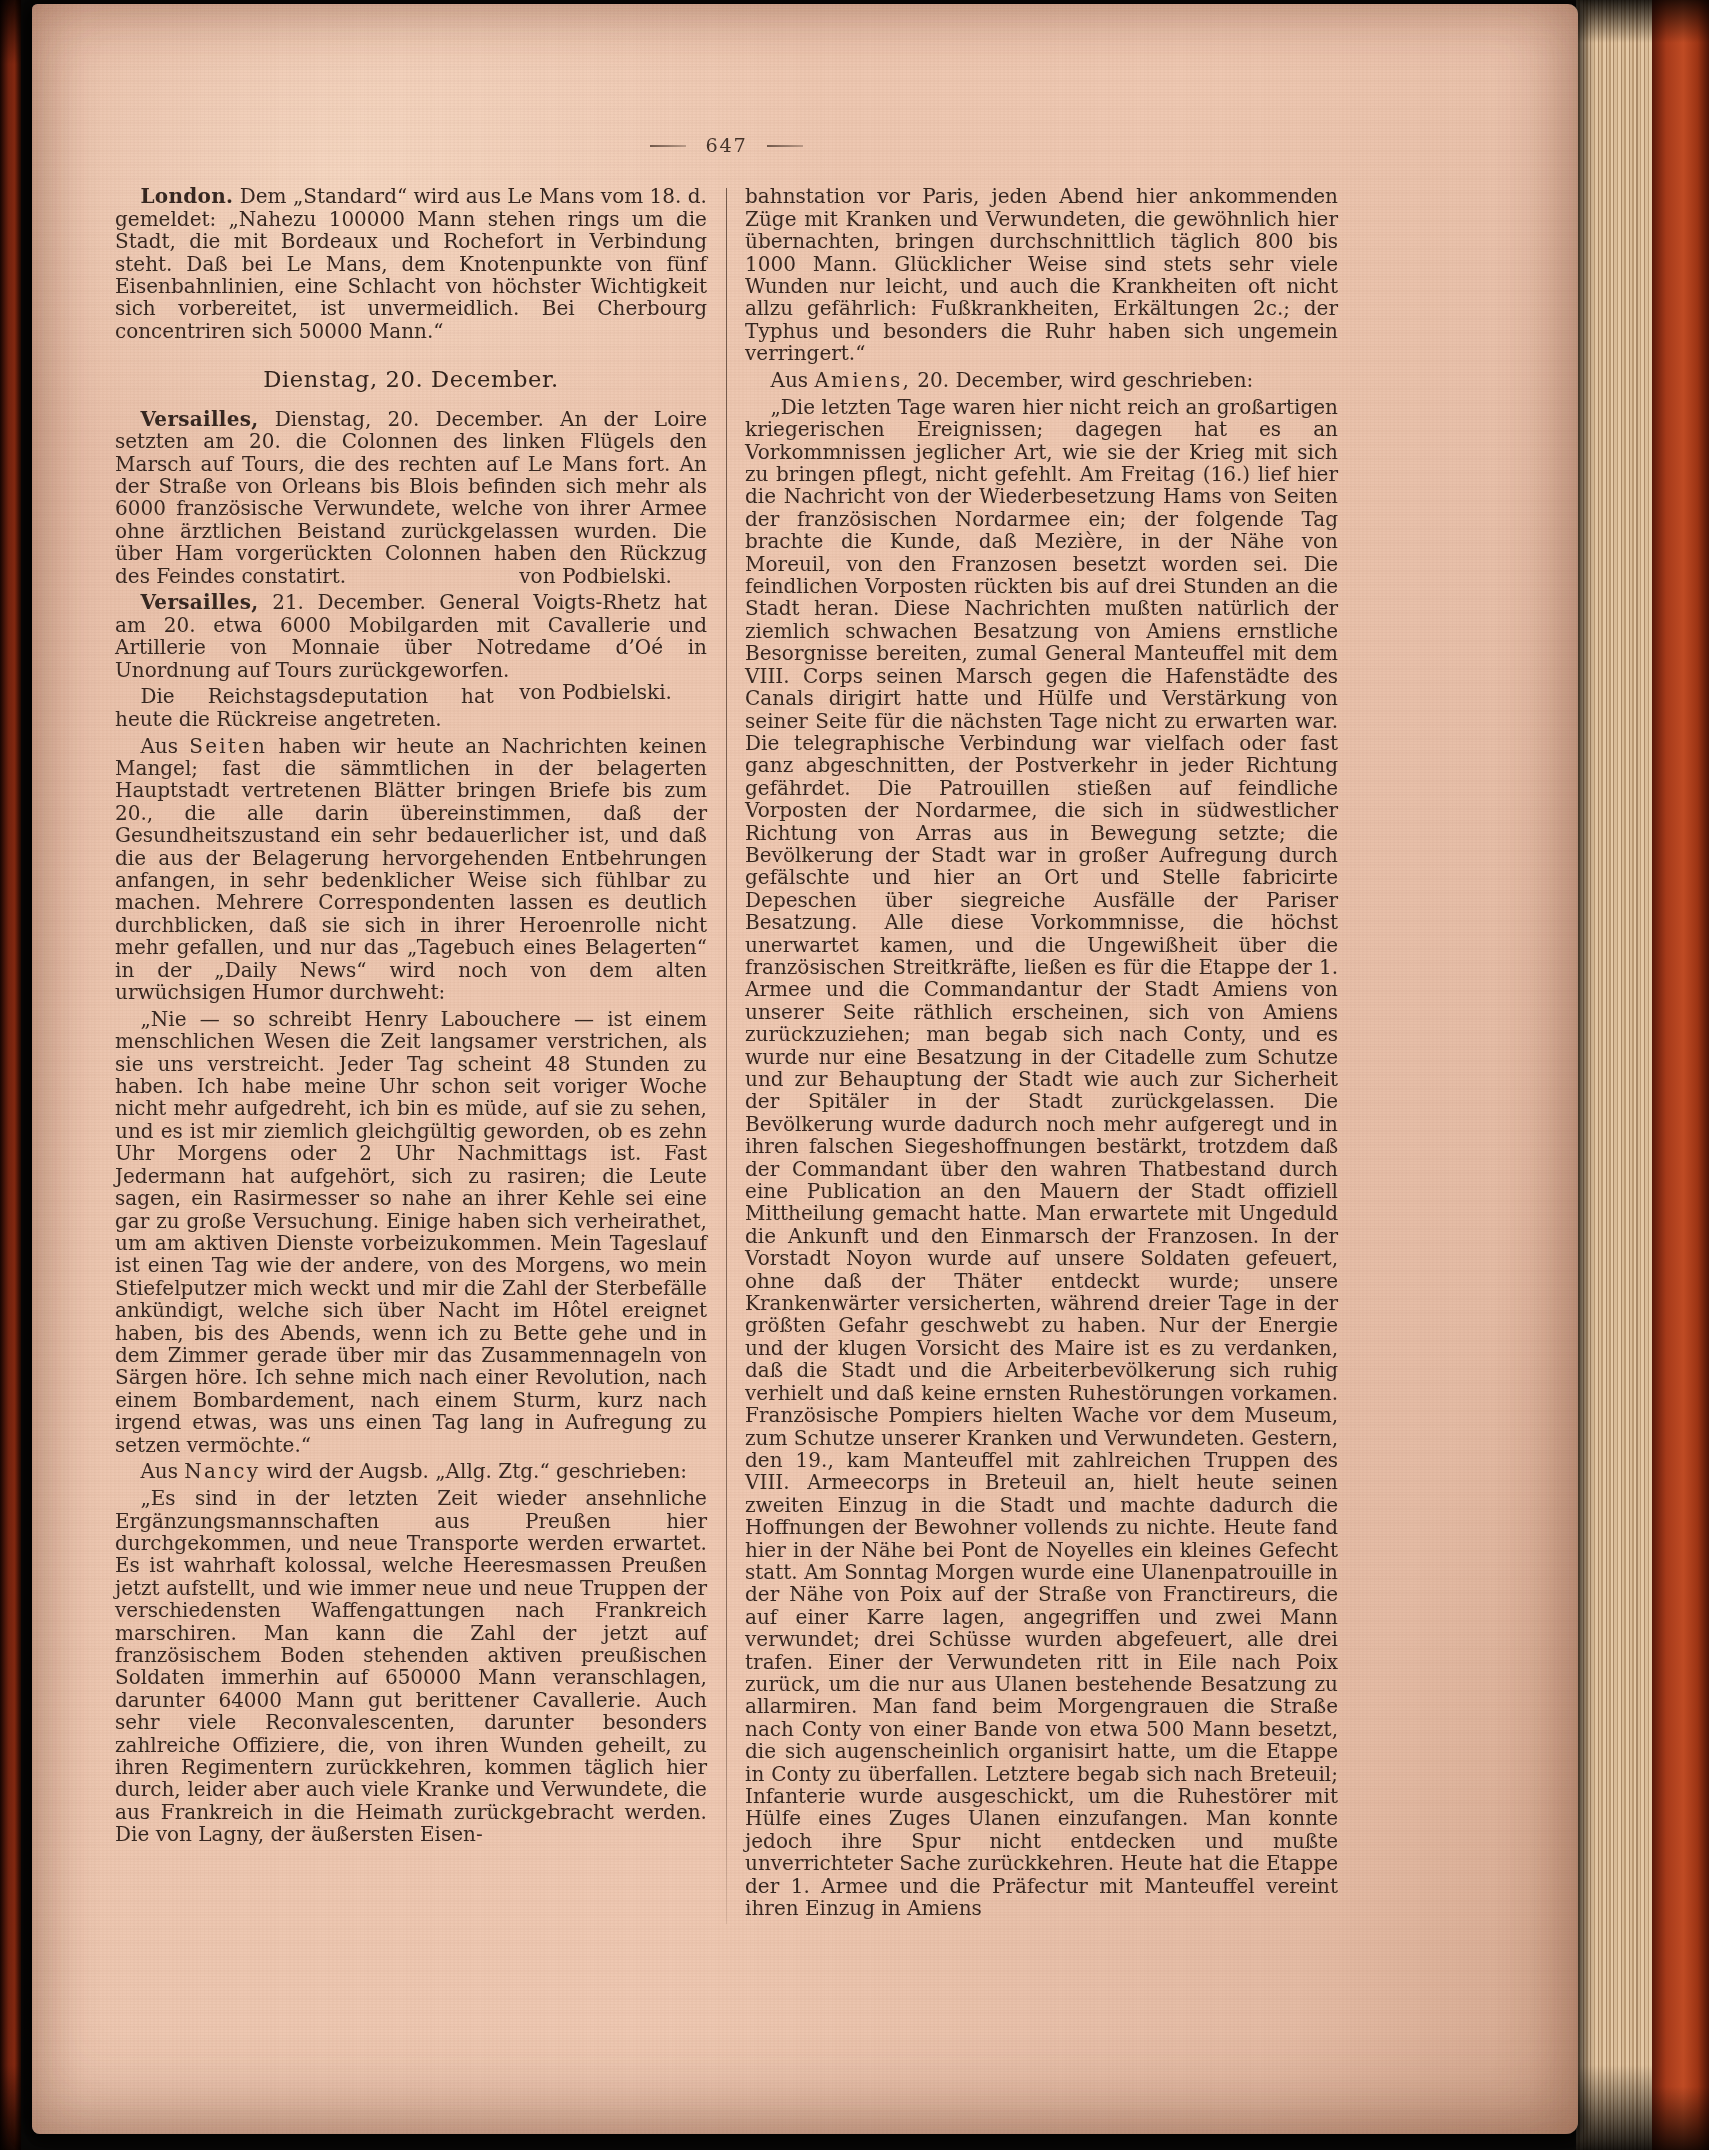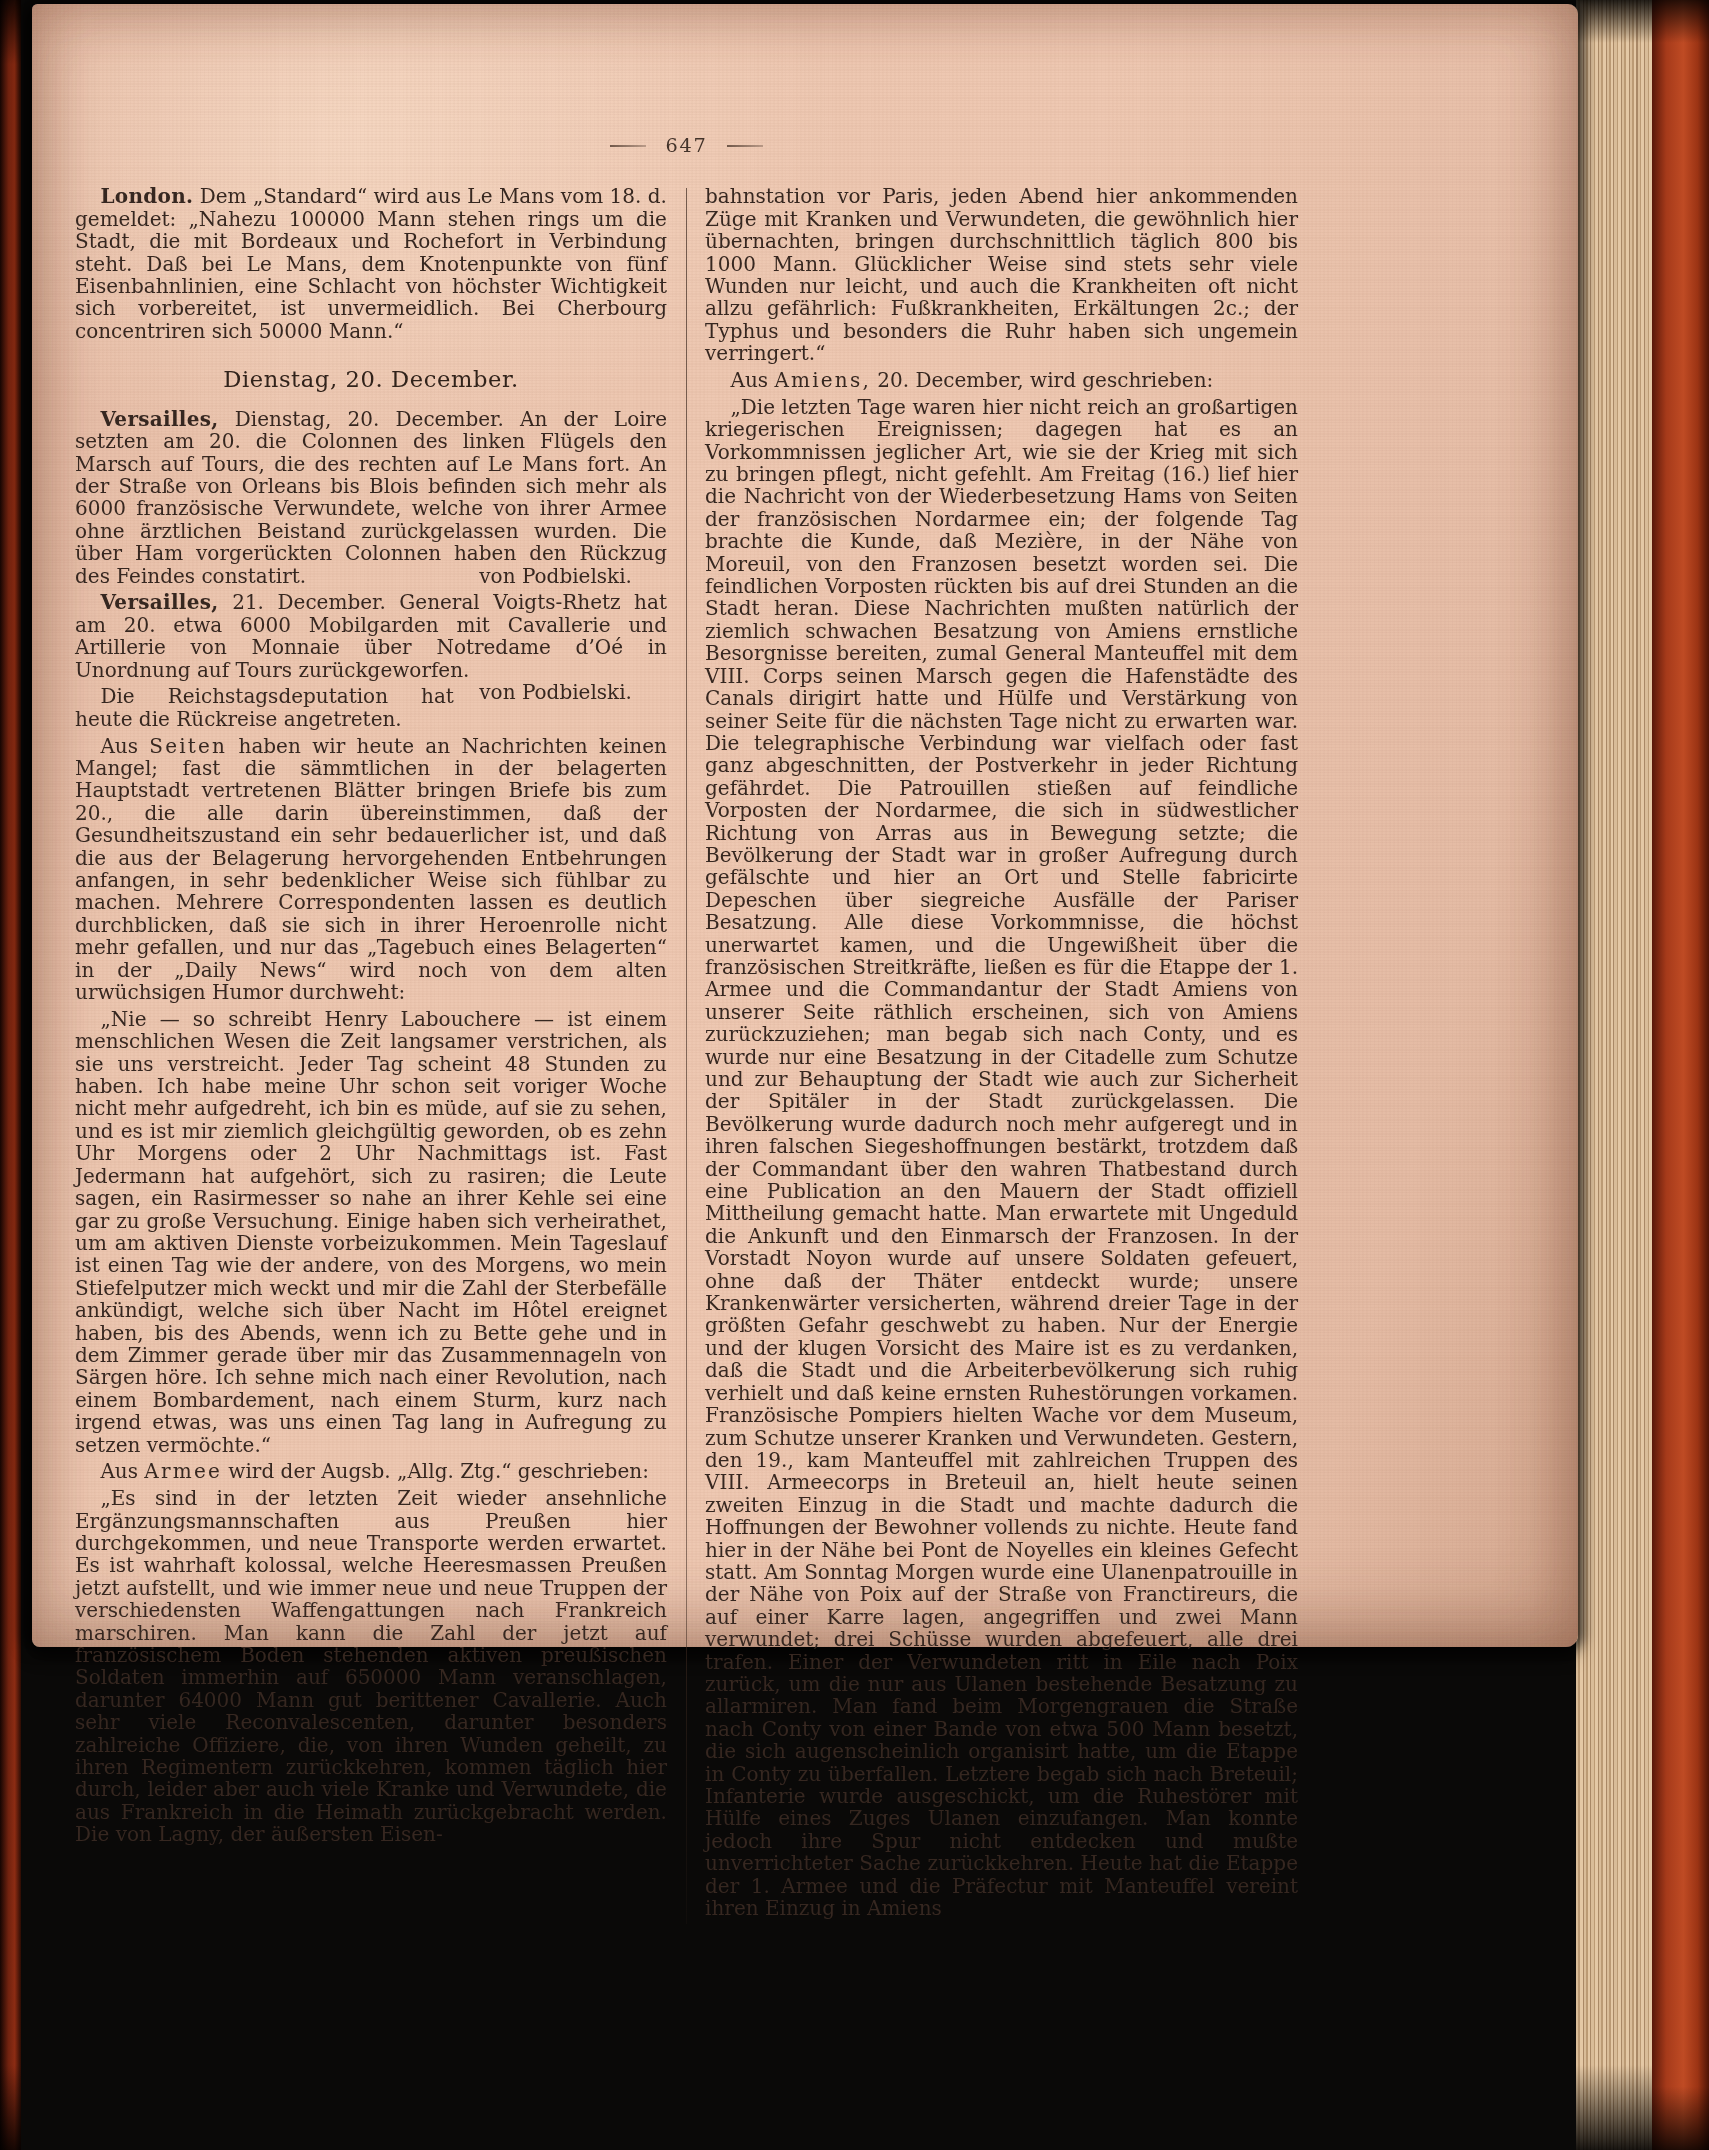--- a/index.html
+++ b/index.html
@@ -26,33 +26,34 @@
   }
   .cover-right {
     position: absolute; right: 0; top: 0; width: 57px; height: 100%;
     background:
       linear-gradient(to bottom, rgba(0,0,0,.8) 0, rgba(0,0,0,0) 2%, rgba(0,0,0,0) 97%, rgba(0,0,0,.85) 100%),
       linear-gradient(to right, #58180a 0%, #a63a1a 25%, #bf4b24 55%, #9c3414 80%, #4e1406 100%);
   }
 
   
   .page {
-    position: absolute; left: 32px; top: 4.4px; width: 1546px; height: 1643px;
+    position: absolute; left: 32px; top: 4.4px; width: 1546px; height: 2130px;
     background:
       radial-gradient(ellipse 828px 524px at 20% 8%, rgba(252,228,207,.55) 0%, rgba(252,228,207,0) 60%),
       linear-gradient(105deg, #e3b8a2 0%, #ecc6b0 18%, #eec8b2 55%, #e4bba4 85%, #d3a78e 100%);
     border-radius: 5.5px 10px 12px 7.7px;
     box-shadow:
       -7.7px 0 14.4px rgba(0,0,0,.65),
       5.5px 0 12px rgba(0,0,0,.5),
       0 7.7px 16.6px rgba(0,0,0,.6),
       inset 0 -33px 66px rgba(97,54,36,.22),
       inset -22px 0 61px rgba(110,62,40,.20),
       inset 16.6px 0 50px rgba(120,70,45,.16),
       inset 0 22px 50px rgba(140,85,60,.12);
+    padding-left: 40px;
   }
   .grain {
     position: absolute; inset: 0; pointer-events: none; border-radius: inherit;
     background:
       repeating-linear-gradient(0deg, rgba(133,78,54,.035) 0 1.1px, rgba(0,0,0,0) 1.1px 2.8px),
       repeating-linear-gradient(90deg, rgba(133,78,54,.025) 0 1.7px, rgba(0,0,0,0) 1.7px 3.9px);
   }
 
   .sheet { position: relative; padding: 130px 0 0 43px; }
 
@@ -136,21 +137,21 @@
           <span class="place">Seiten</span>
           <span>haben wir heute an Nachrichten keinen Mangel; fast die sämmtlichen in der belagerten Hauptstadt vertretenen Blätter bringen Briefe bis zum 20., die alle darin übereinstimmen, daß der Gesundheitszustand ein sehr bedauerlicher ist, und daß die aus der Belagerung hervorgehenden Entbehrungen anfangen, in sehr bedenklicher Weise sich fühlbar zu machen. Mehrere Correspondenten lassen es deutlich durchblicken, daß sie sich in ihrer Heroenrolle nicht mehr gefallen, und nur das „Tagebuch eines Belagerten“ in der „Daily News“ wird noch von dem alten urwüchsigen Humor durchweht:</span>
         </p>
 
         <p class="para">
           <span>„Nie — so schreibt Henry Labouchere — ist einem menschlichen Wesen die Zeit langsamer verstrichen, als sie uns verstreicht. Jeder Tag scheint 48 Stunden zu haben. Ich habe meine Uhr schon seit voriger Woche nicht mehr aufgedreht, ich bin es müde, auf sie zu sehen, und es ist mir ziemlich gleichgültig geworden, ob es zehn Uhr Morgens oder 2 Uhr Nachmittags ist. Fast Jedermann hat aufgehört, sich zu rasiren; die Leute sagen, ein Rasirmesser so nahe an ihrer Kehle sei eine gar zu große Versuchung. Einige haben sich verheirathet, um am aktiven Dienste vorbeizukommen. Mein Tageslauf ist einen Tag wie der andere, von des Morgens, wo mein Stiefelputzer mich weckt und mir die Zahl der Sterbefälle ankündigt, welche sich über Nacht im Hôtel ereignet haben, bis des Abends, wenn ich zu Bette gehe und in dem Zimmer gerade über mir das Zusammennageln von Särgen höre. Ich sehne mich nach einer Revolution, nach einem Bombardement, nach einem Sturm, kurz nach irgend etwas, was uns einen Tag lang in Aufregung zu setzen vermöchte.“</span>
         </p>
 
         <p class="para">
           <span>Aus</span>
-          <span class="place">Armee</span>
+          <span class="place">Nancy</span>
           <span>wird der Augsb. „Allg. Ztg.“ geschrieben:</span>
         </p>
 
         <p class="para">
           <span>„Es sind in der letzten Zeit wieder ansehnliche Ergänzungsmannschaften aus Preußen hier durchgekommen, und neue Transporte werden erwartet. Es ist wahrhaft kolossal, welche Heeresmassen Preußen jetzt aufstellt, und wie immer neue und neue Truppen der verschiedensten Waffengattungen nach Frankreich marschiren. Man kann die Zahl der jetzt auf französischem Boden stehenden aktiven preußischen Soldaten immerhin auf 650000 Mann veranschlagen, darunter 64000 Mann gut berittener Cavallerie. Auch sehr viele Reconvalescenten, darunter besonders zahlreiche Offiziere, die, von ihren Wunden geheilt, zu ihren Regimentern zurückkehren, kommen täglich hier durch, leider aber auch viele Kranke und Verwundete, die aus Frankreich in die Heimath zurückgebracht werden. Die von Lagny, der äußersten Eisen-</span>
         </p>
 
       </div>
 
       <div class="divider"></div>

